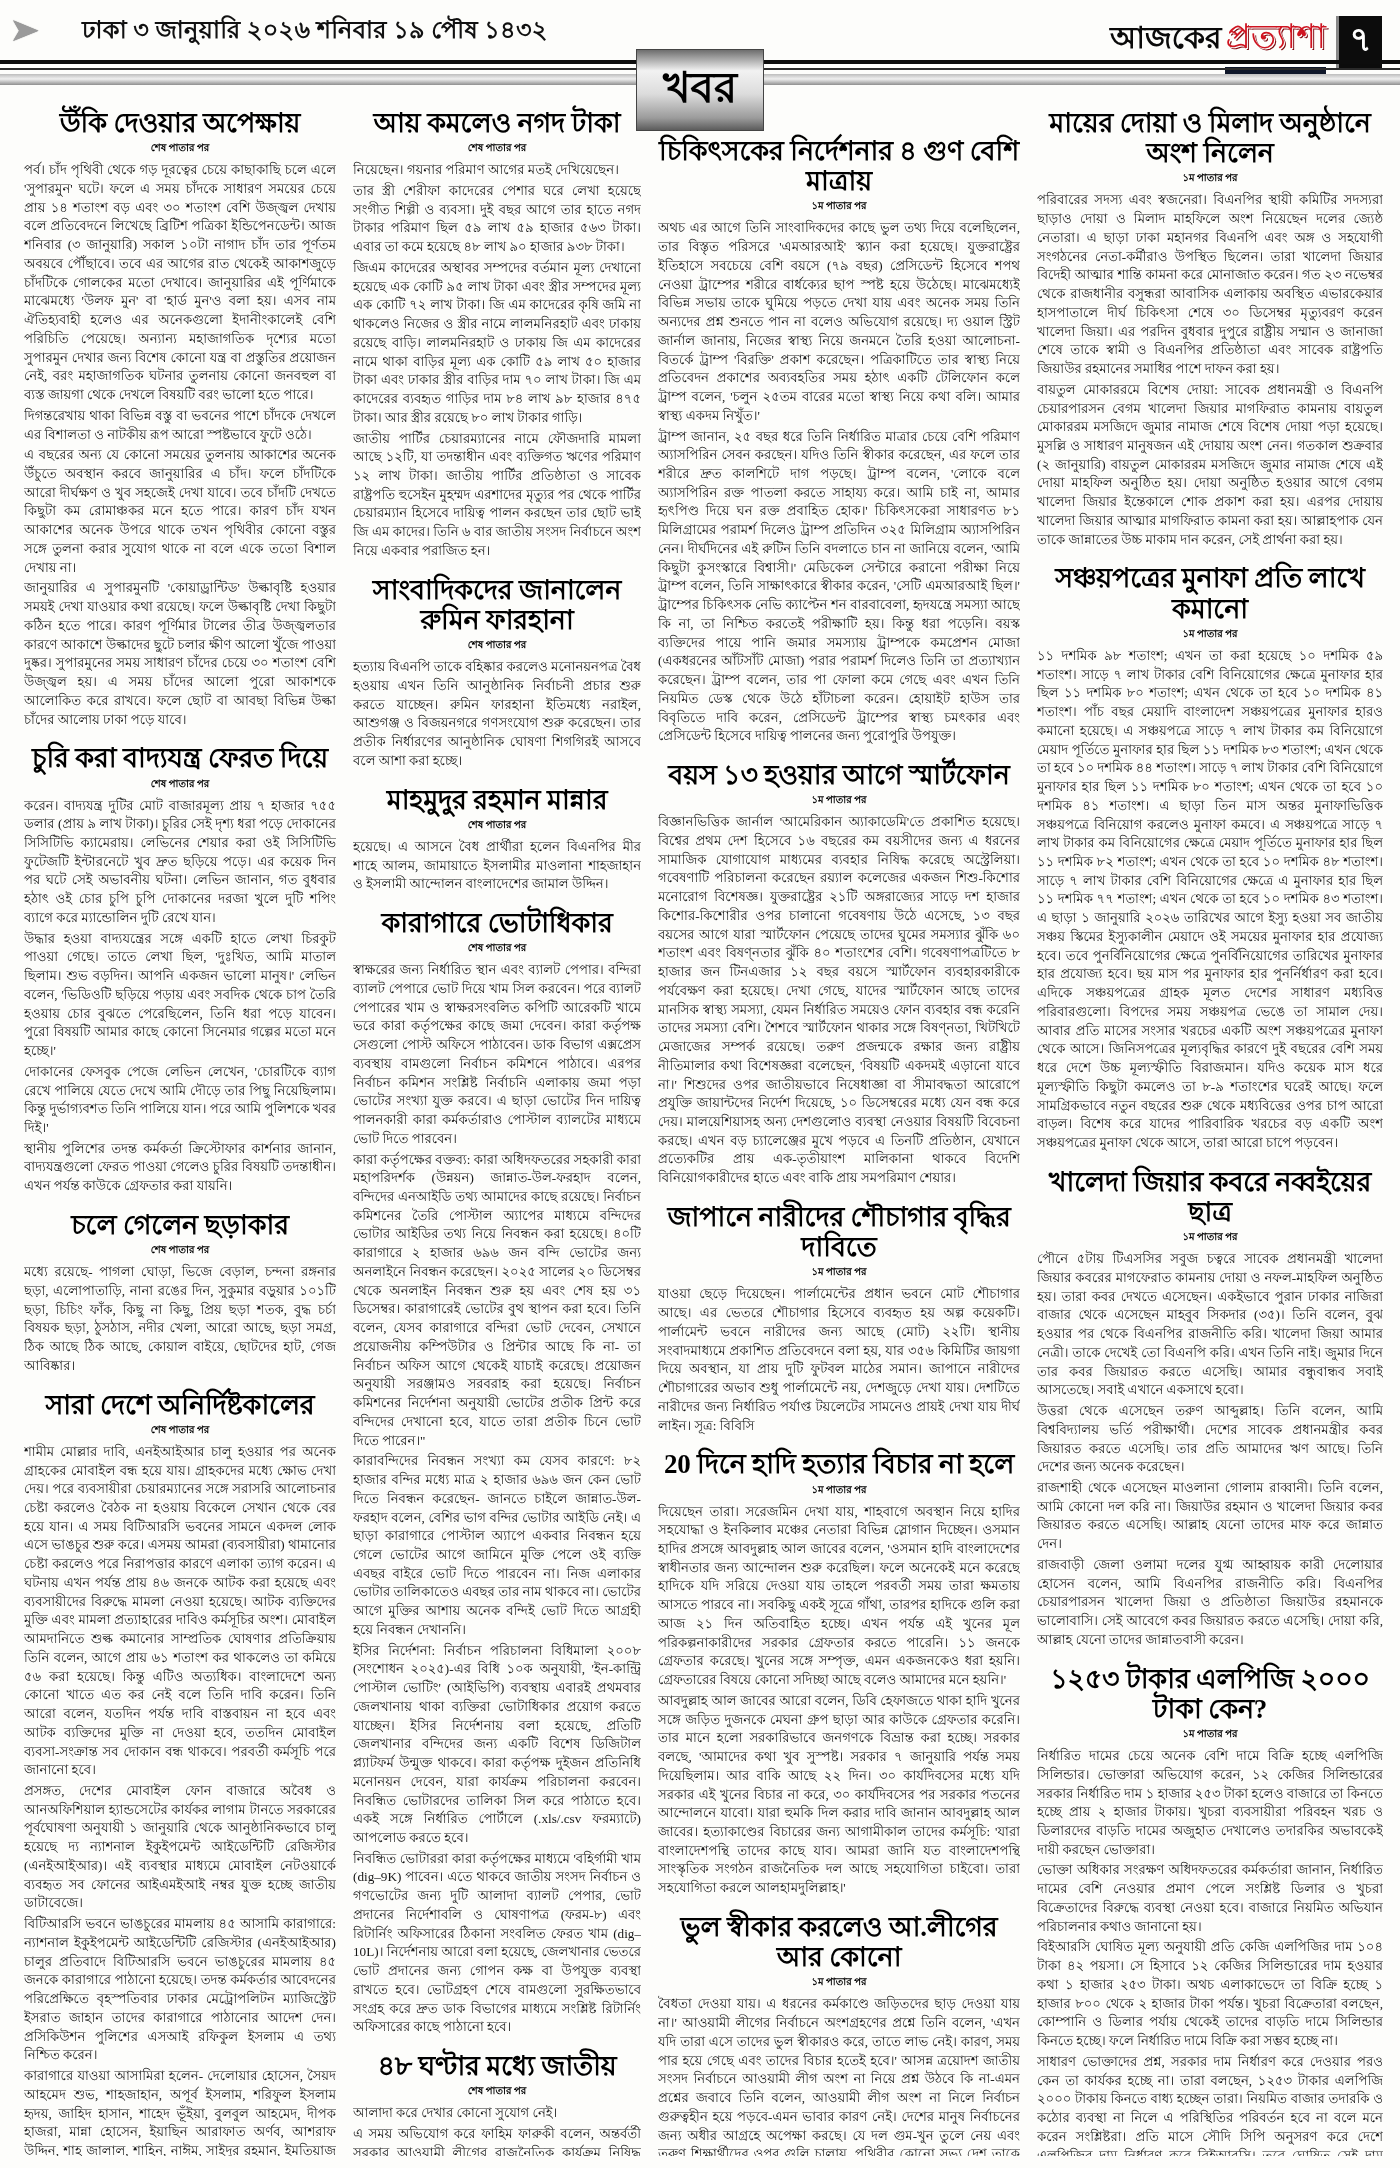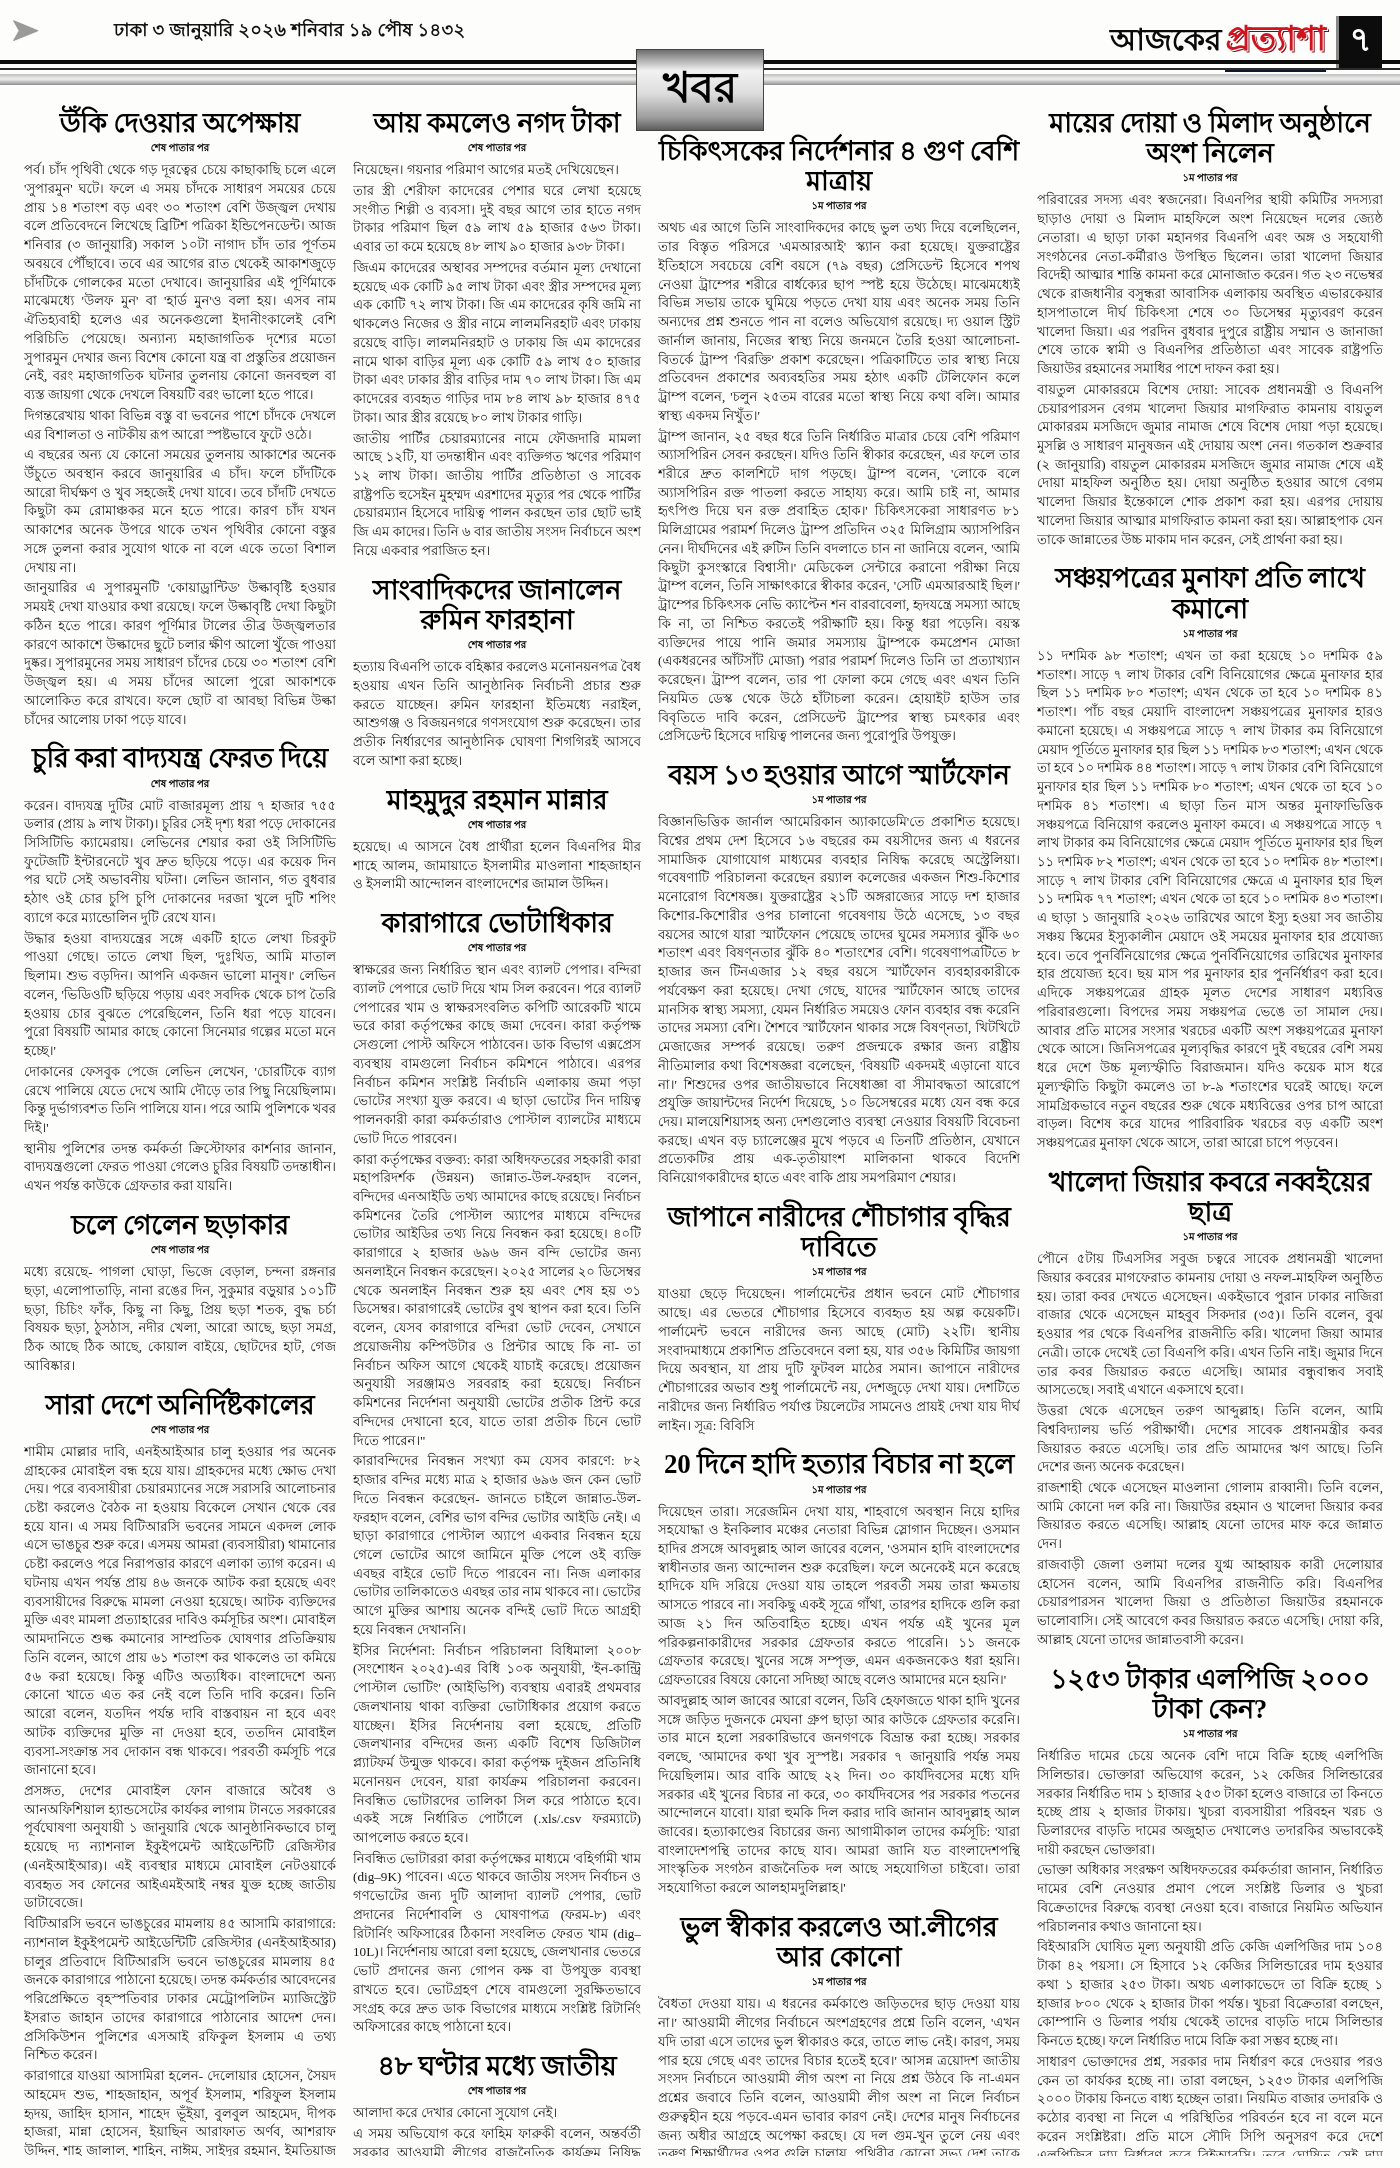--- a/index.html
+++ b/index.html
@@ -14,37 +14,37 @@
   .topbar { position:relative; height:96px; }
   .header-row {
     display:flex; align-items:center;
     height:56px; padding:6px 18px 0 12px;
   }
   .fold-arrow {
     font-size:30px; color:#9a9a9a; width:46px;
     text-shadow:0 0 1px #777;
   }
   .date-line {
-    font-size:18px; font-weight:bold; color:#111;
-    letter-spacing:.3px; margin-left:56px;
+    font-size:24px; font-weight:bold; color:#111;
+    letter-spacing:.3px; margin-left:24px;
   }
   .section-box {
     position:absolute; left:50%; top:13px; transform:translateX(-50%);
     width:128px; height:82px; z-index:3;
     background:linear-gradient(180deg,#6e6e6e 0%,#f2f2f2 26%,#dcdcdc 55%,#9b9b9b 85%,#5c5c5c 100%);
     border:1px solid #444;
     display:flex; align-items:center; justify-content:center;margin-top:36px;
   }
   .section-box span { font-size:42px; font-weight:bold; color:#000; }
   .masthead { margin-left:auto; display:flex; align-items:center; gap:10px;margin-top:21px; }
   .masthead-text { display:flex; align-items:baseline; gap:4px; white-space:nowrap; }
   .masthead-black { font-size:30px; font-weight:bold; color:#0a0a0a; }
   .masthead-red {
-    font-size:34px; font-weight:bold; color:#cf1420;
-    text-shadow:1px 1px 0 #fff,2px 2px 0 #7d0b11; border-bottom:3px solid #0f172a;
+    font-size:34px; font-weight:normal; color:#cf1420;
+    text-shadow:1px 1px 0 #fff,2px 2px 0 #7d0b11; border-bottom:7px solid #0f172a;
   }
   .page-num-box {
     width:46px; height:52px; background:#0c0c0c; color:#fff;
     display:flex; align-items:center; justify-content:center;
     font-size:34px; font-weight:bold; border-left:3px solid #888;
   }
   .rule-black { position:absolute; left:0; right:0; top:60px; height:4px; background:#0d0d0d; }
   .rule-thin  { position:absolute; left:0; right:0; top:68px; height:2px; background:#2a2a2a; }
   .rule-grad  {
     position:absolute; left:0; right:0; top:74px; height:11px;

